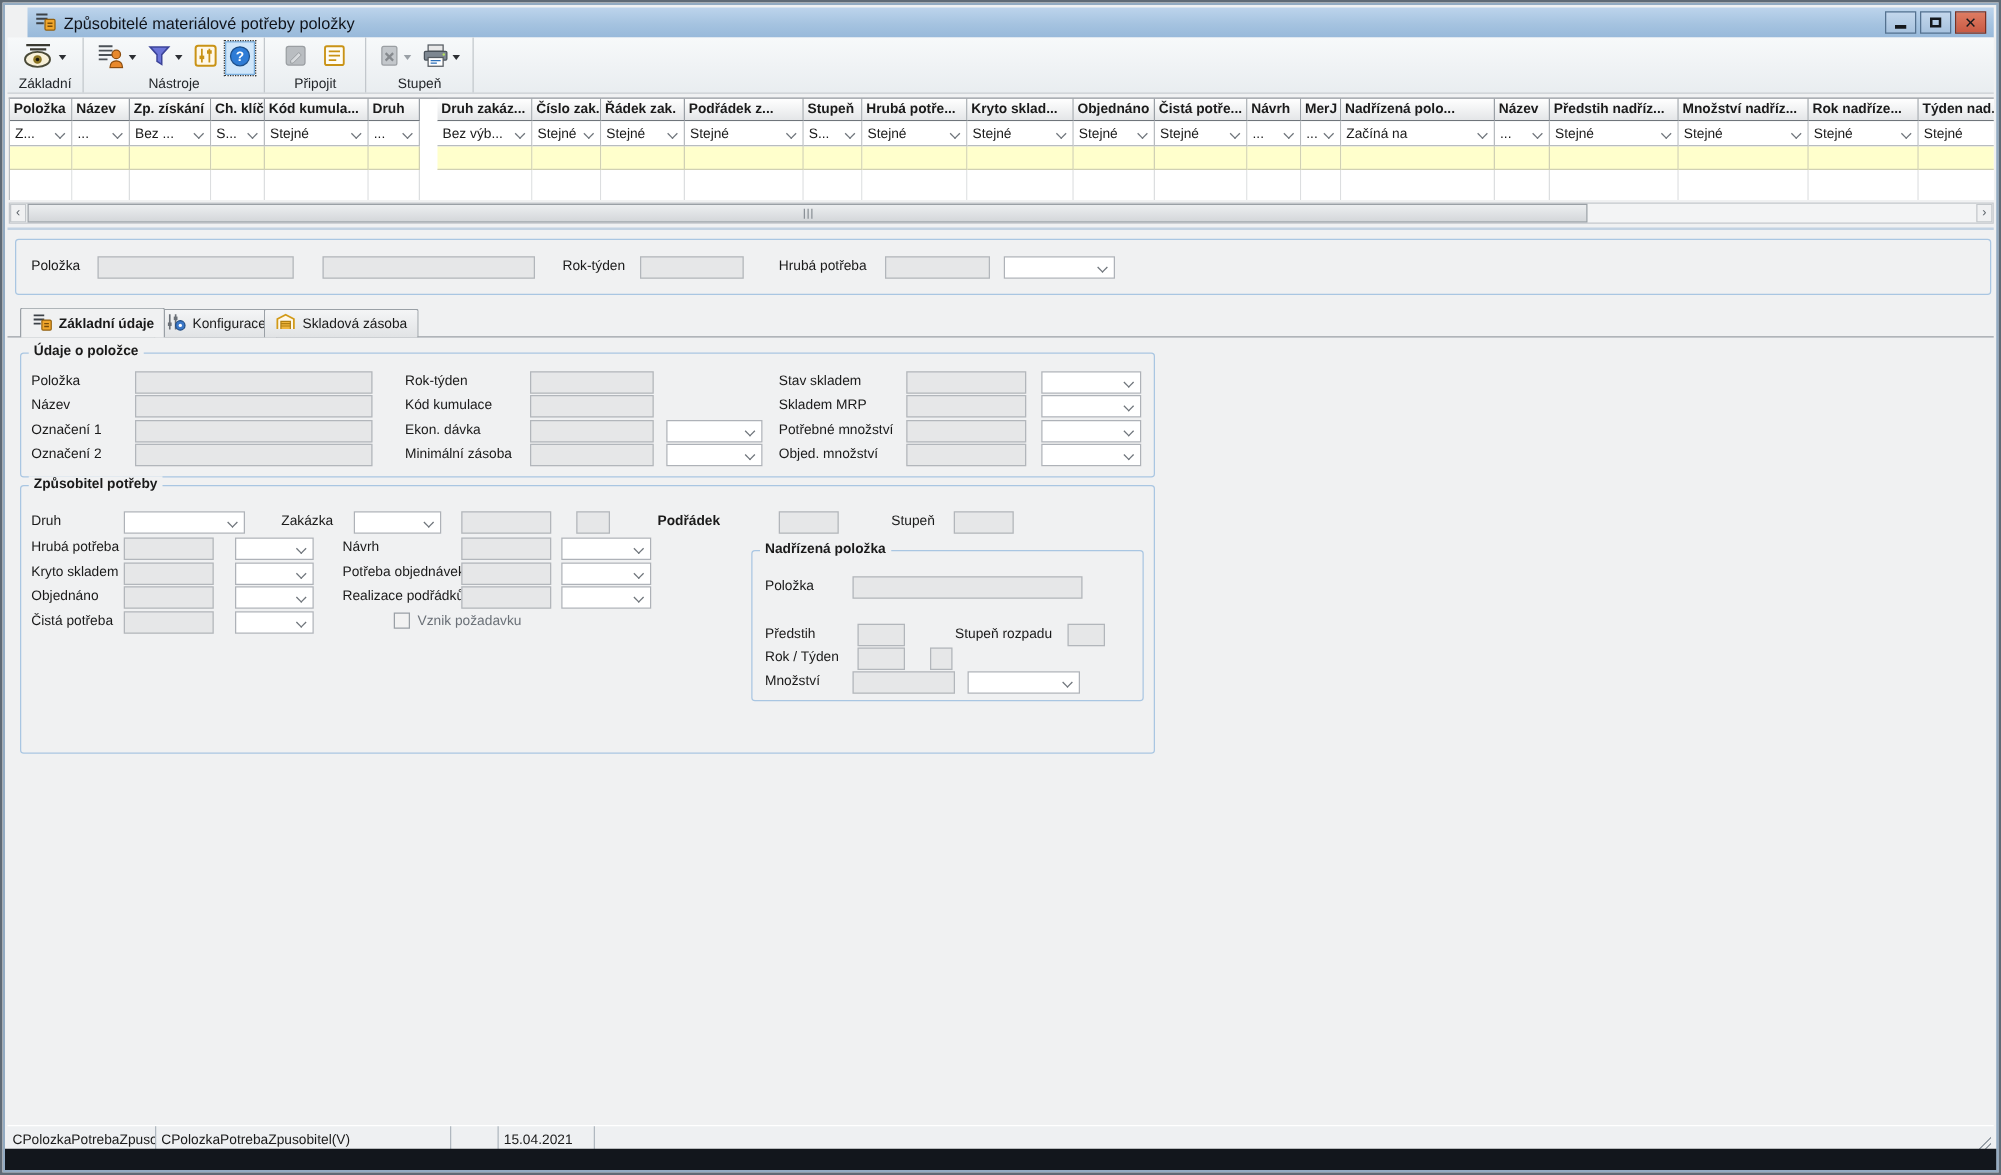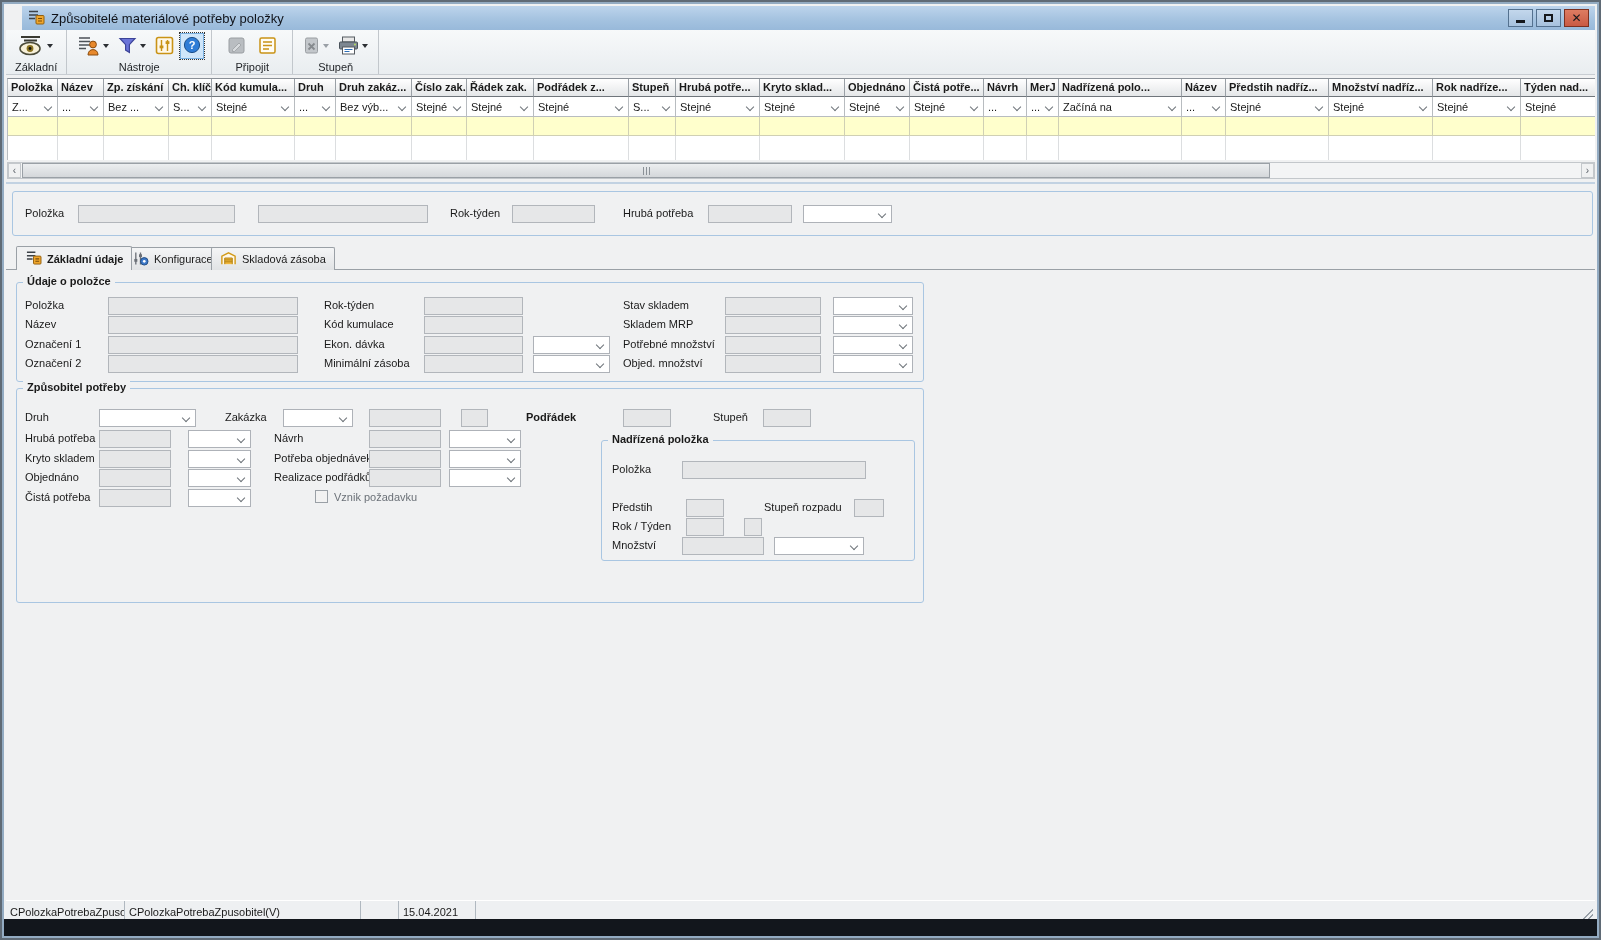--- a/index.html
+++ b/index.html
@@ -255,21 +255,21 @@
         <div class="gf"><span>Stejné</span><span class="chev"></span></div>
         <div class="gy"></div>
         <div class="gw"></div>
       </div>
       <div class="gcol" style="width: 41px;">
         <div class="gh">Druh</div>
         <div class="gf"><span>...</span><span class="chev"></span></div>
         <div class="gy"></div>
         <div class="gw"></div>
       </div>
-      <div class="gcol" style="width: 76px;">
+      <div class="gcol" style="width: 76px; margin-left: 14px;">
         <div class="gh">Druh zakáz...</div>
         <div class="gf"><span>Bez výb...</span><span class="chev"></span></div>
         <div class="gy"></div>
         <div class="gw"></div>
       </div>
       <div class="gcol" style="width: 55px;">
         <div class="gh">Číslo zak.</div>
         <div class="gf"><span>Stejné</span><span class="chev"></span></div>
         <div class="gy"></div>
         <div class="gw"></div>

